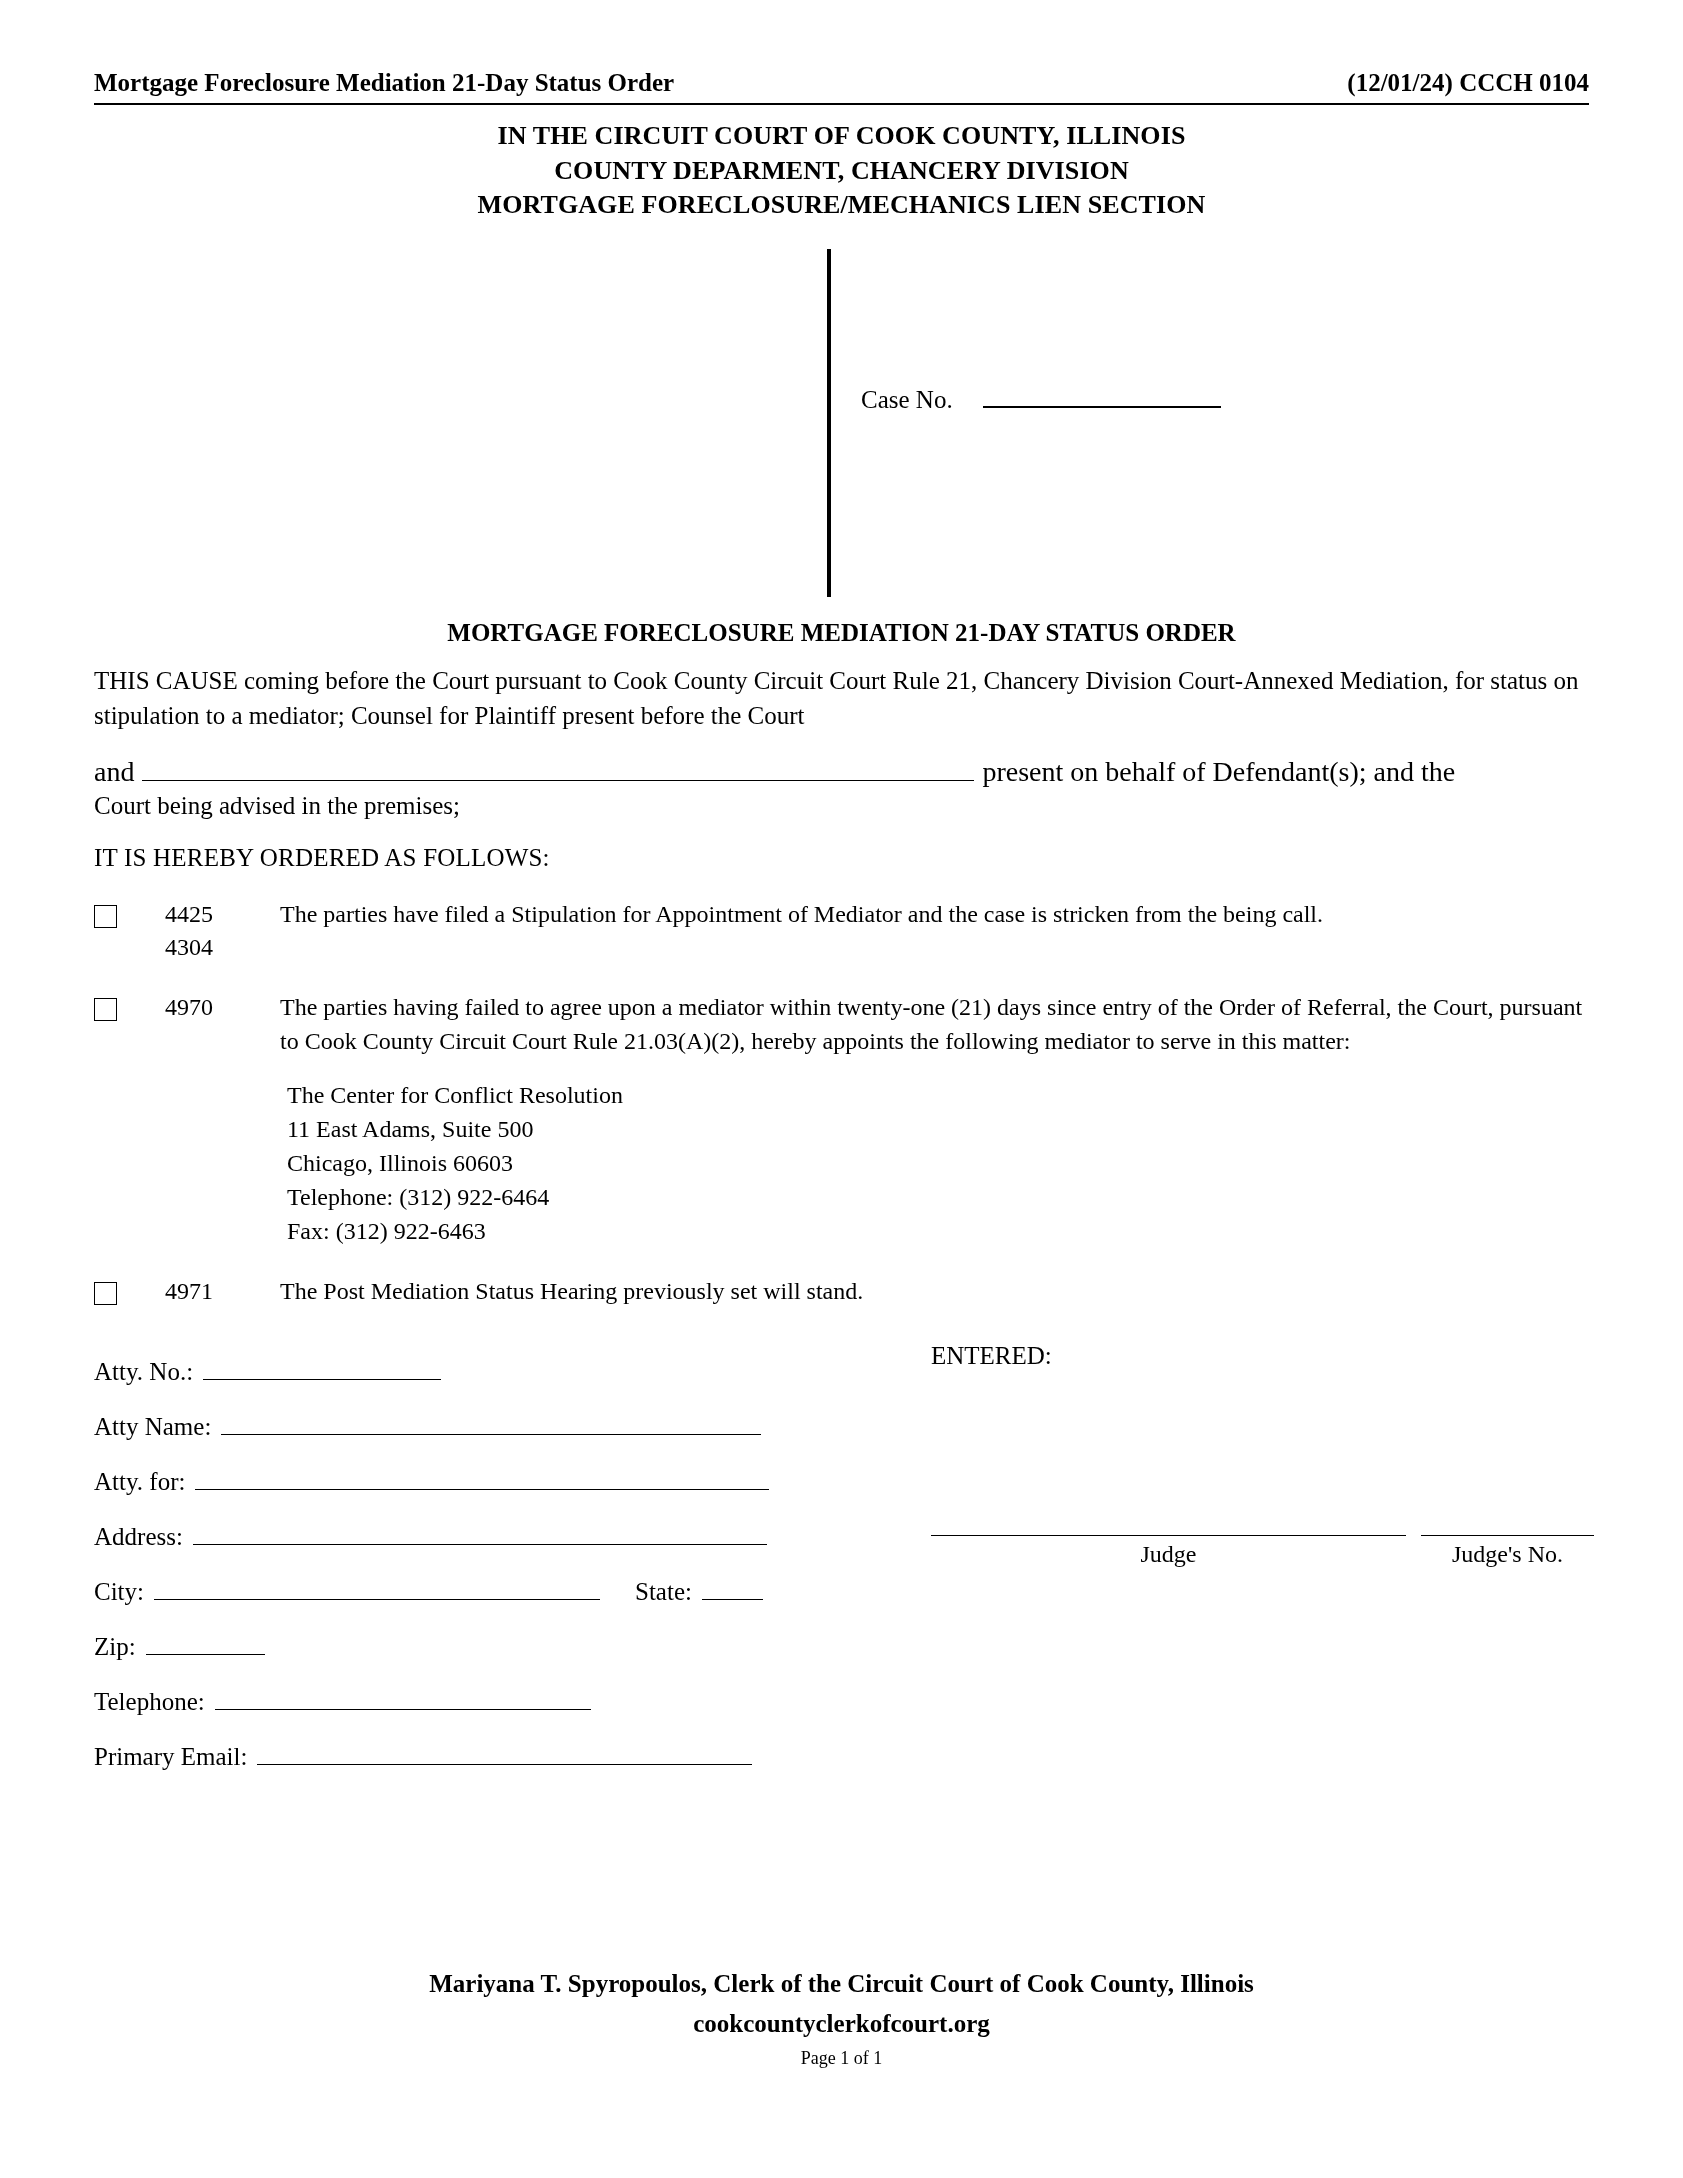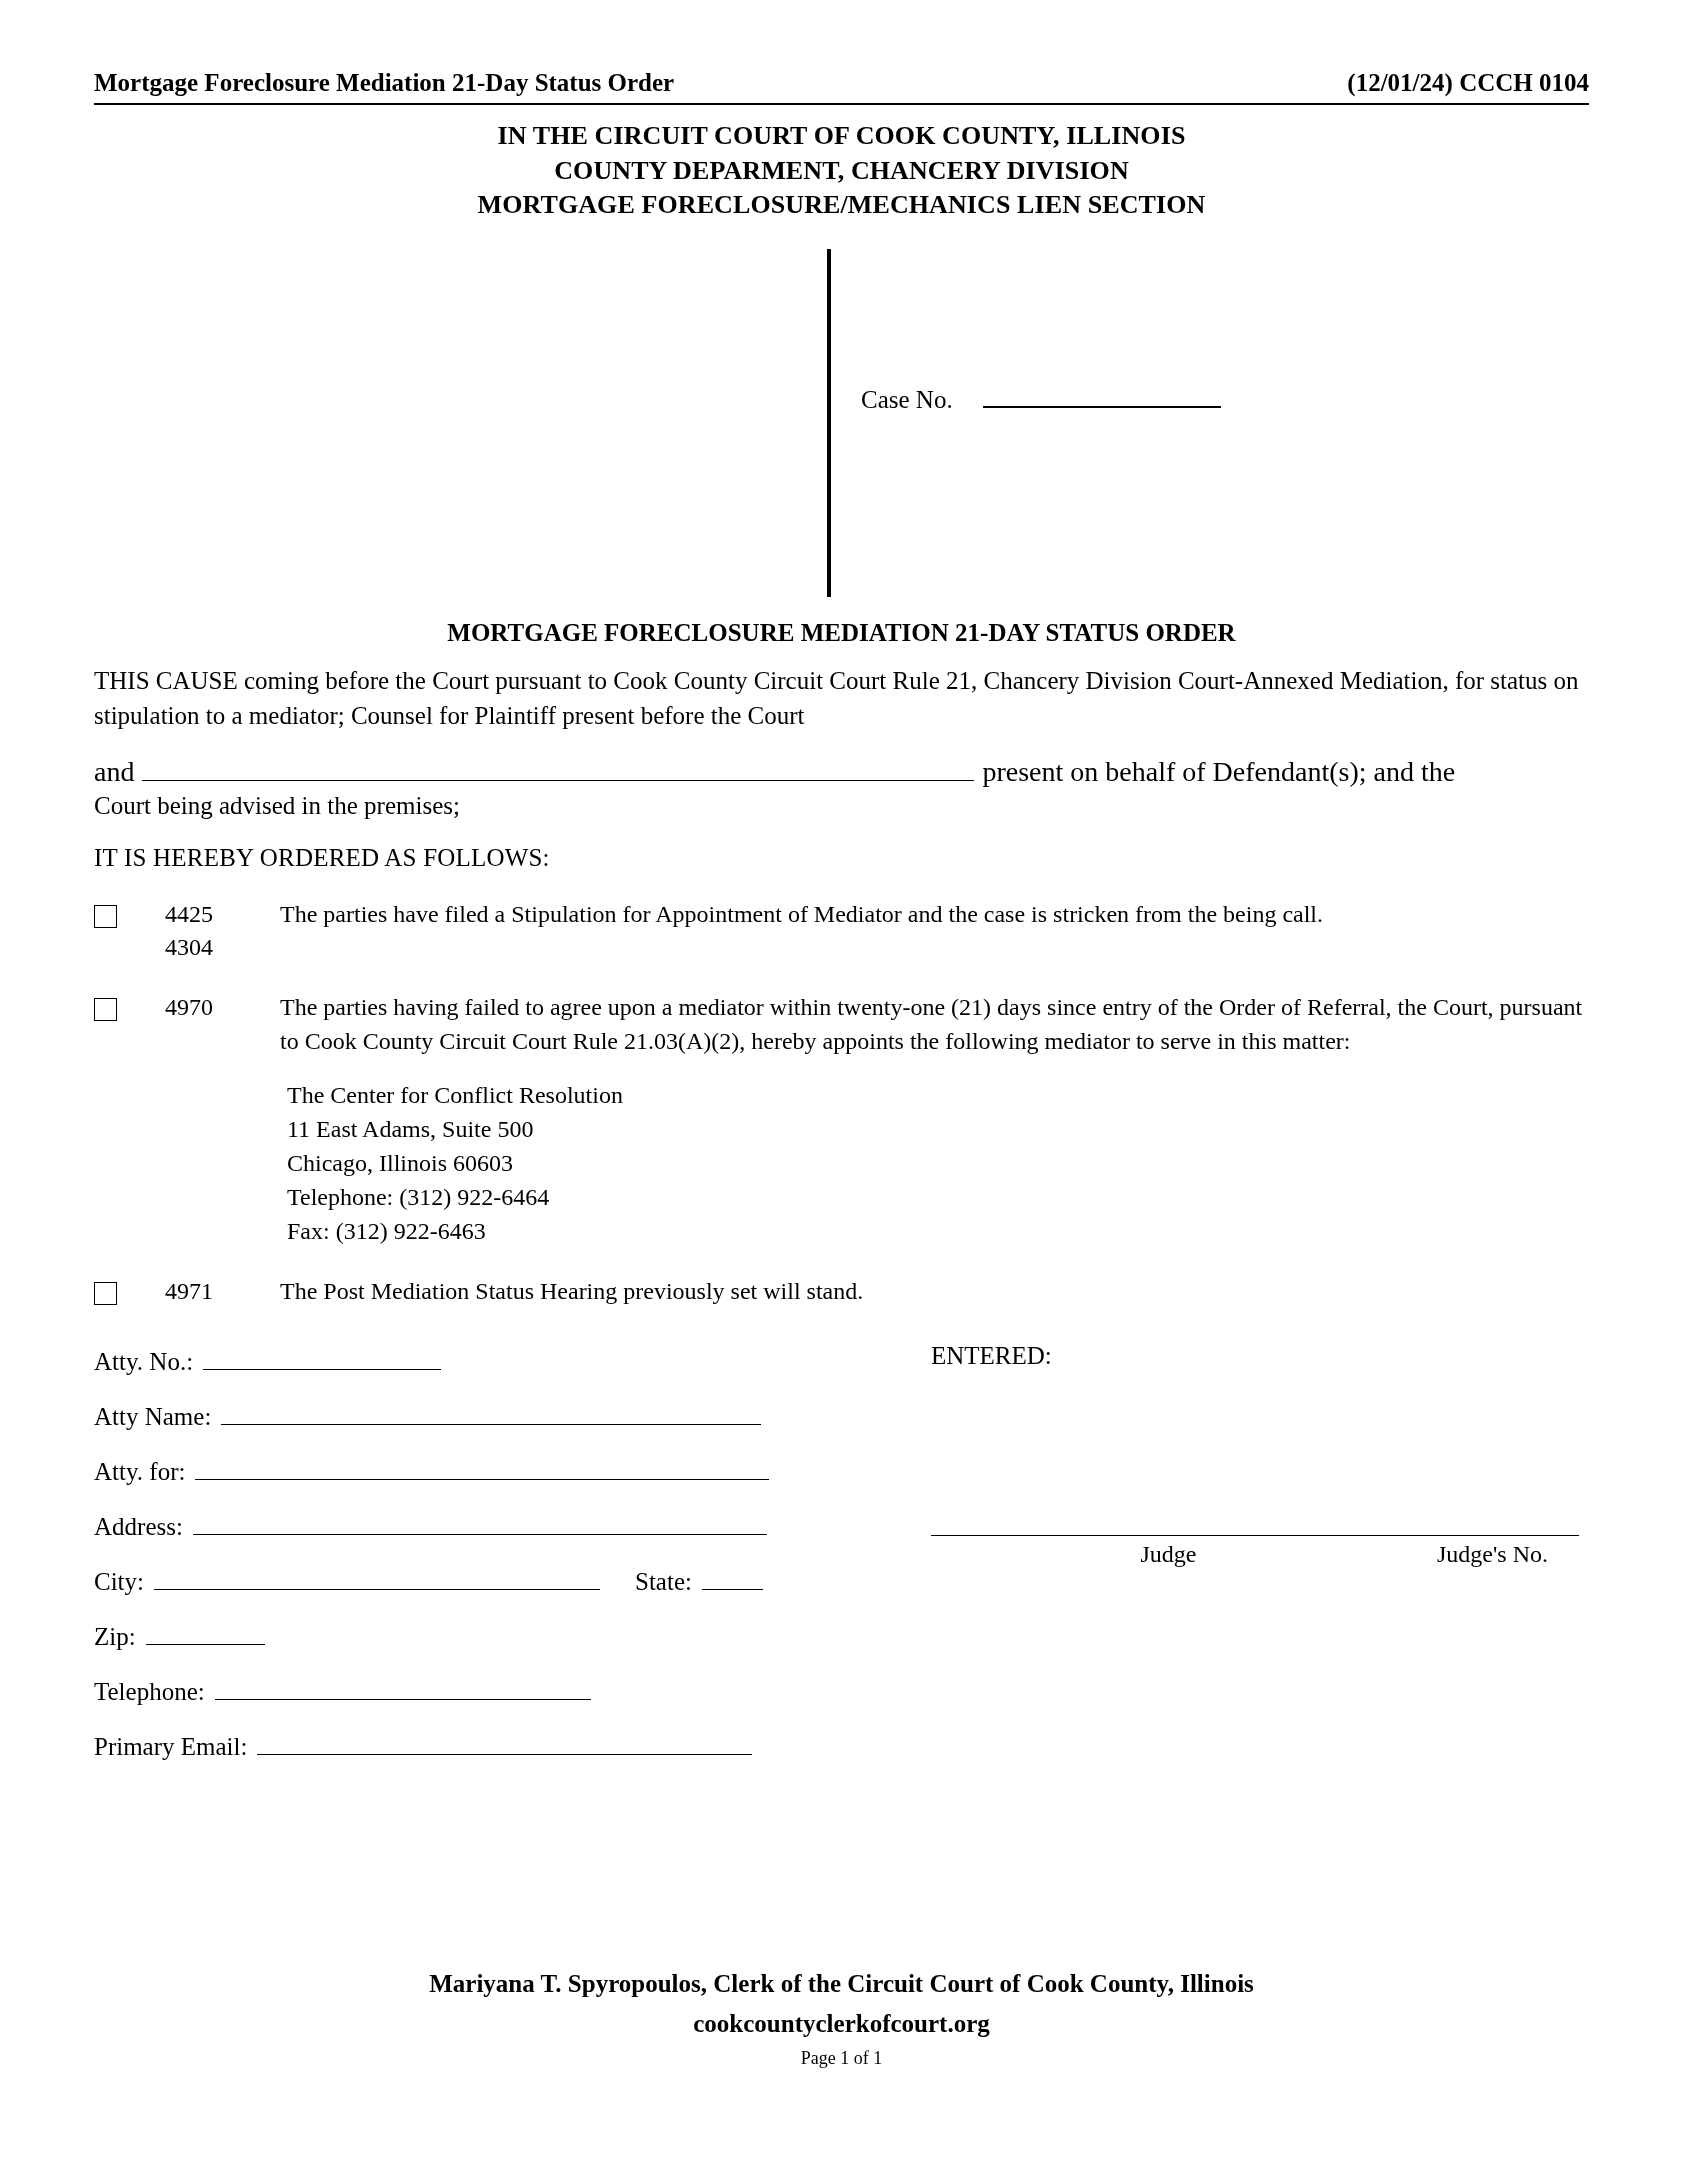--- a/index.html
+++ b/index.html
@@ -194,40 +194,41 @@
     margin-bottom: 27px;
   }
   .flabel { flex: 0 0 auto; }
   .fblank {
     border-bottom: 1.8px solid #000;
     height: 20px;
     margin-left: 10px;
   }
   .left-col {
     position: absolute;
-    left: 0; top: 6px;
+    left: 0; top: 16px;
     width: 812px;
   }
   .right-col {
     position: absolute;
     left: 837px; top: 0;
     width: 663px;
   }
   .entered { font-size: 25px; }
   .dated-row {
     display: flex;
     align-items: baseline;
     margin-top: 47px;
   }
   .sig-area {
     position: absolute;
     left: 837px;
     top: 193px;
     width: 663px;
     display: flex;
+    justify-content: space-between;
   }
   .sig-judge { width: 475px; text-align: center; }
   .sig-judgeno { width: 173px; text-align: center; }
   .sig-line {
     border-bottom: 1.8px solid #000;
     height: 0;
   }
   .sig-cap { font-size: 24px; margin-top: 5px; }
 
   

